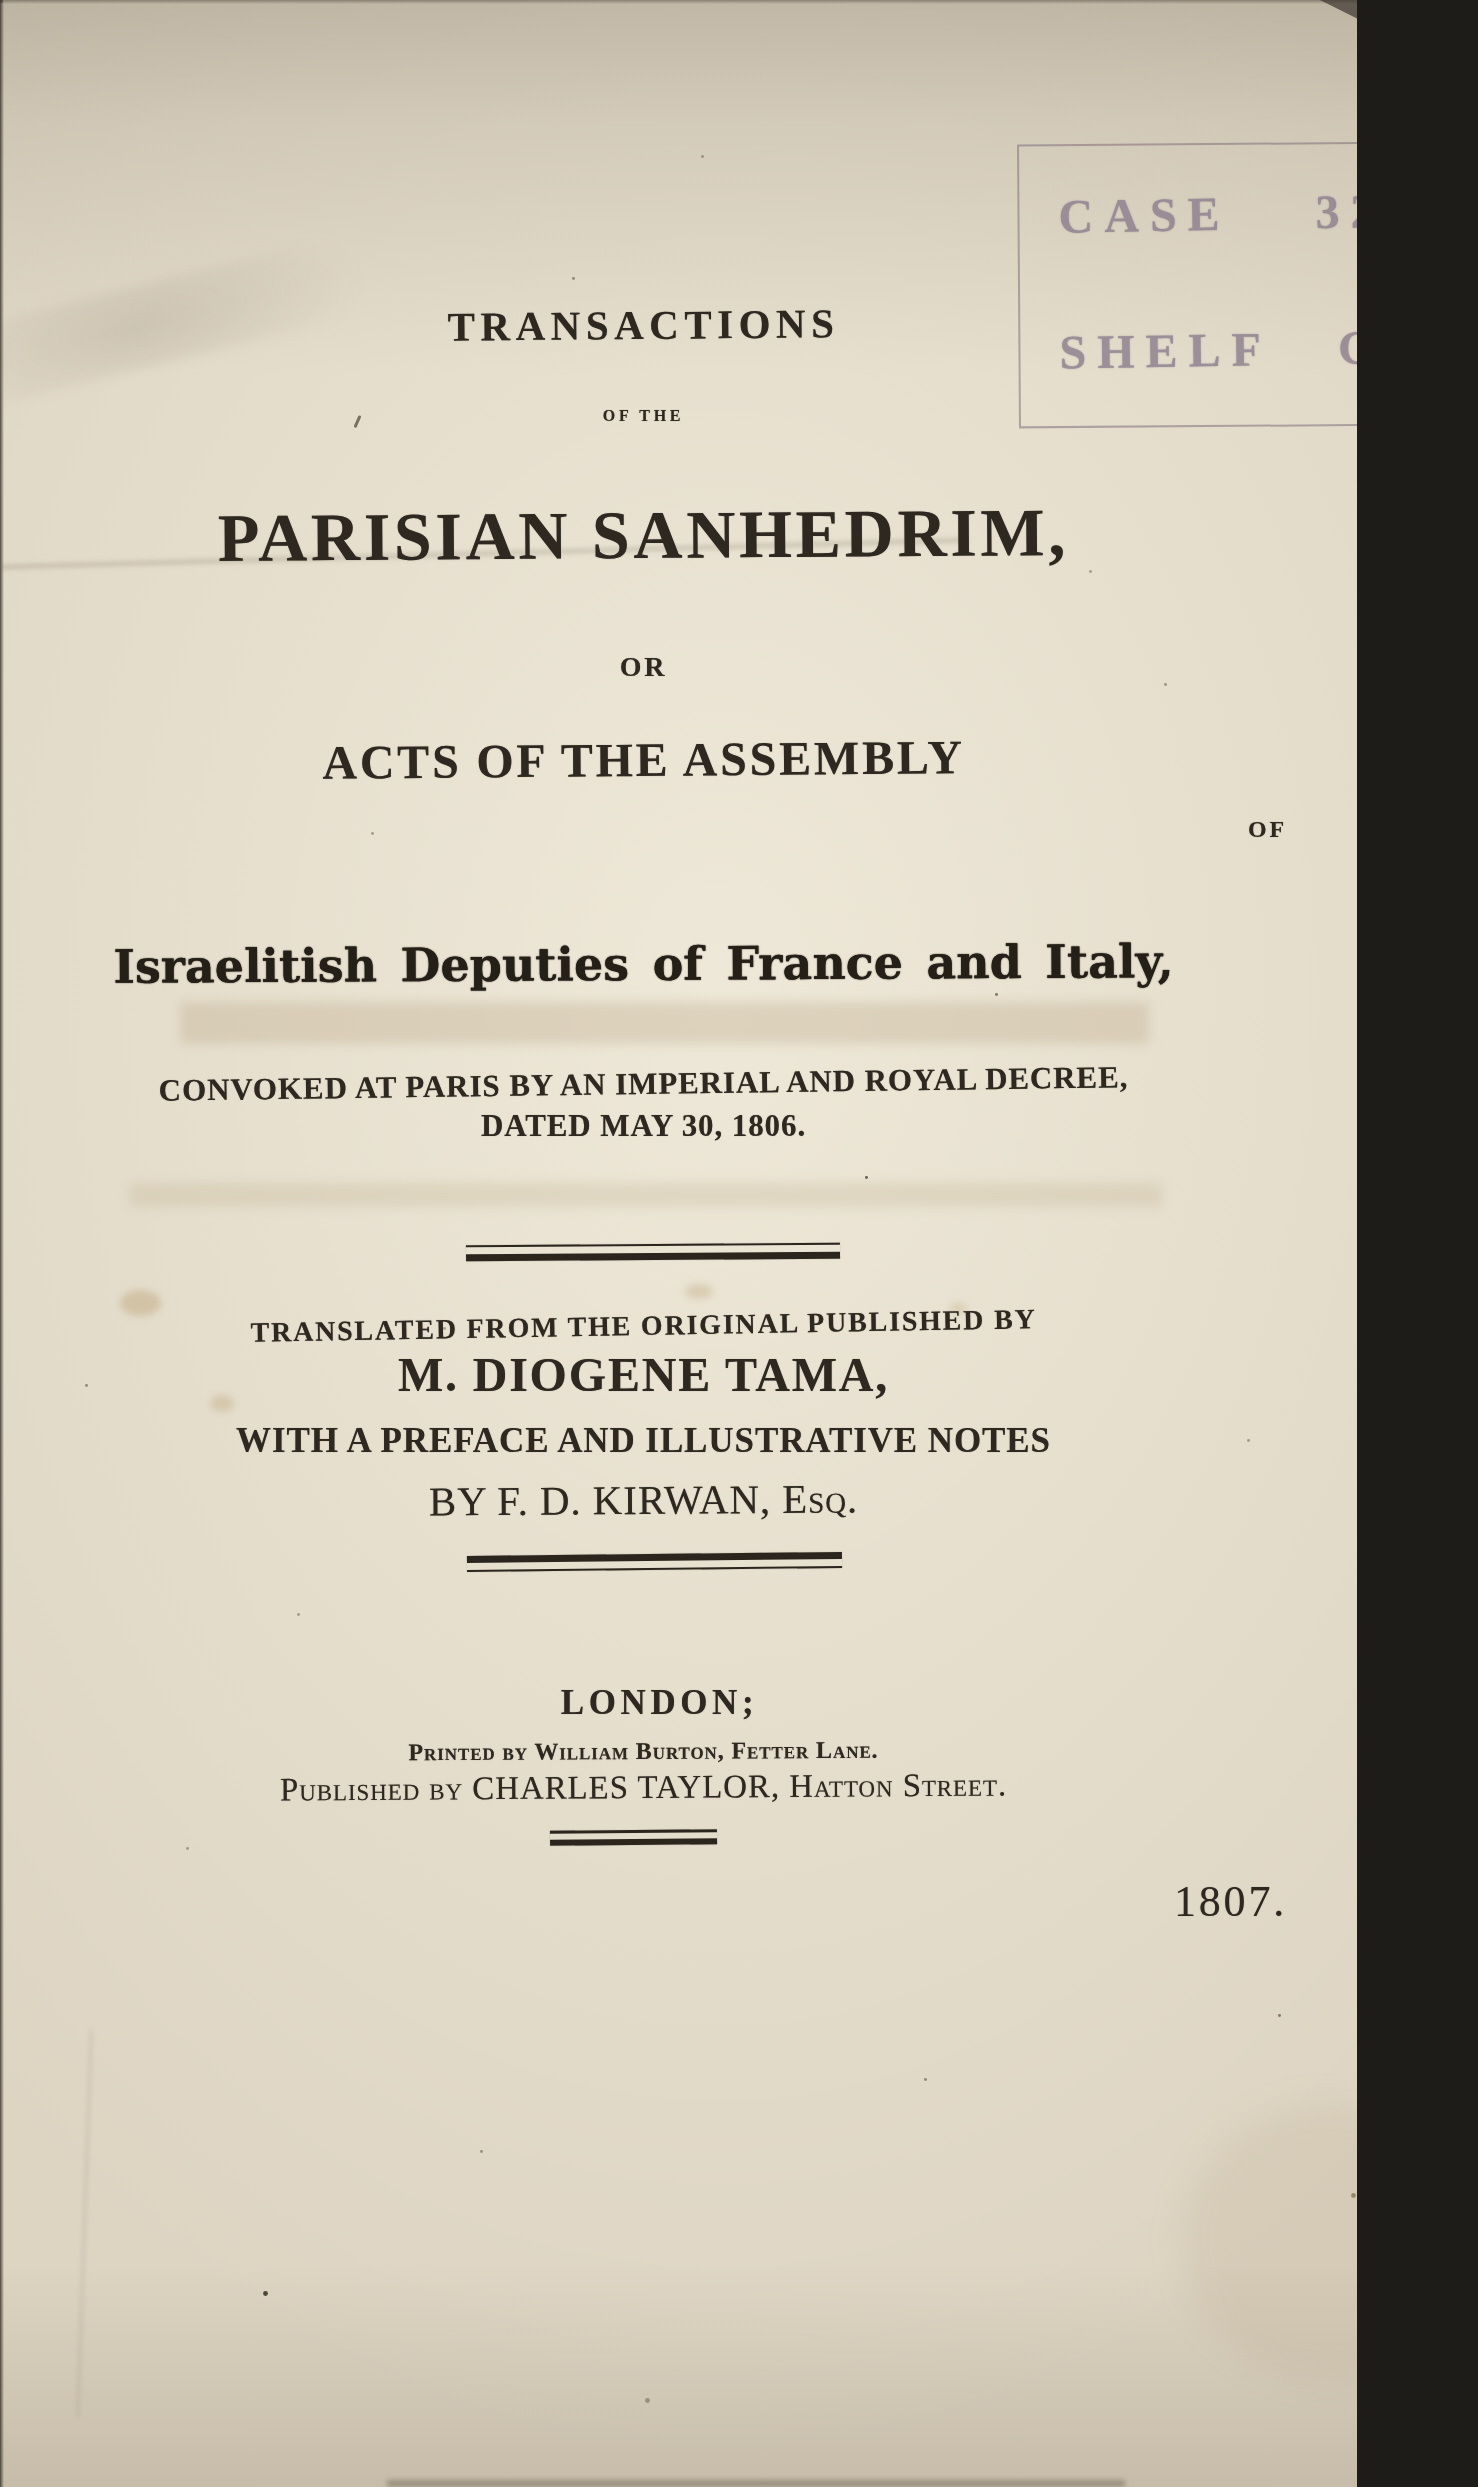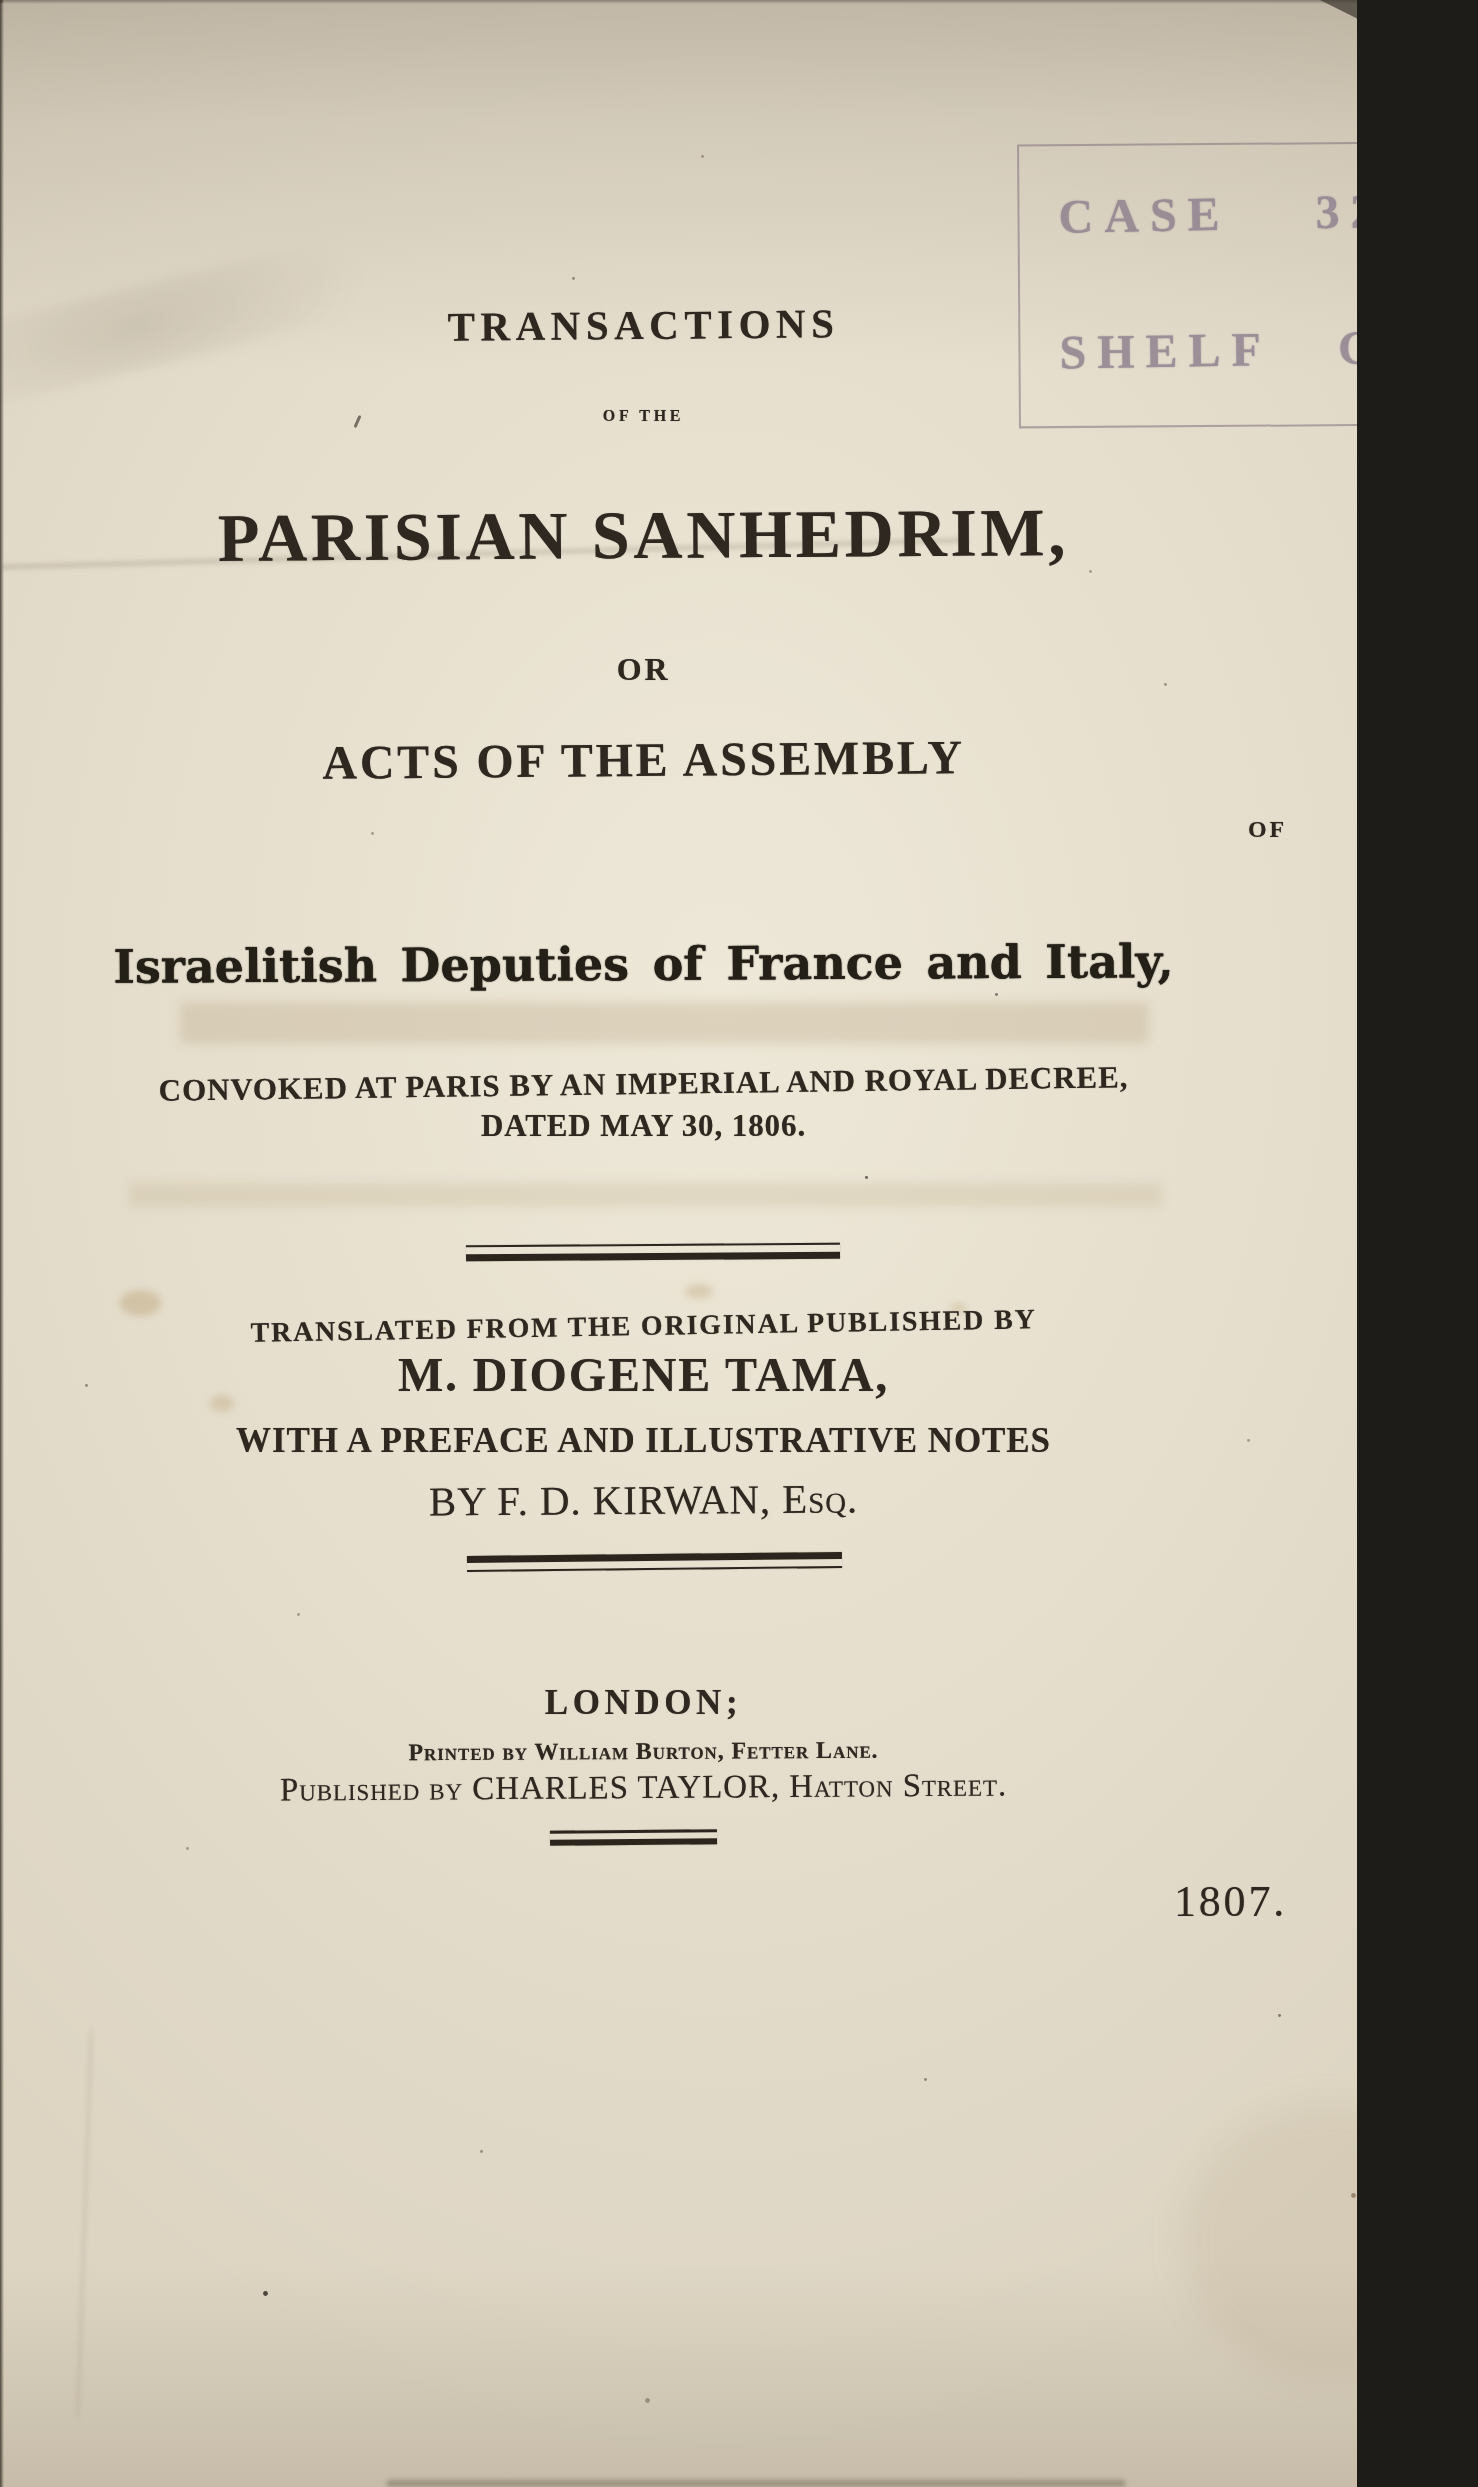--- a/index.html
+++ b/index.html
@@ -18,38 +18,38 @@
   }
   .line{
     position:absolute;left:0;width:1287px;text-align:center;
     white-space:nowrap;
     text-shadow:0 0 0.9px rgba(44,36,26,0.5);
   }
   
   .t-transactions{top:301px;font-size:41px;font-weight:bold;letter-spacing:5.5px;transform:rotate(-0.5deg);}
   .t-ofthe      {top:407px;font-size:16px;font-weight:bold;letter-spacing:3.7px;}
   .t-main       {top:496px;font-size:68px;font-weight:bold;letter-spacing:3.7px;transform:rotate(-0.4deg);}
-  .t-or         {top:651px;font-size:32px;font-weight:bold;letter-spacing:2.8px;}
+  .t-or         {top:651px;font-size:28px;font-weight:bold;letter-spacing:2.8px;}
   .t-acts       {top:732px;font-size:48px;font-weight:bold;letter-spacing:2.8px;transform:rotate(-0.5deg);}
   .t-of         {top:816px;font-size:24px;font-weight:bold;letter-spacing:2.8px;text-align:right;}
   .t-gothic{
     top:937px;font-size:46px;font-weight:bold;letter-spacing:0px;word-spacing:7.4px;
     font-family:"DejaVu Serif","Liberation Serif",serif;
     color:#241f17;text-shadow:0 0 0.9px #241f17,0 0 1.8px rgba(36,31,23,0.45);
     transform:rotate(-0.3deg);
   }
   .t-conv1{top:1066px;font-size:31px;font-weight:bold;letter-spacing:0.9px;transform:rotate(-0.8deg);}
   .t-conv2{top:1108px;font-size:31px;font-weight:bold;letter-spacing:0.9px;}
   
   .tr-line1 {top:1310px;font-size:28px;font-weight:bold;letter-spacing:1.8px;transform:rotate(-1deg);}
   .tr-author{top:1347px;font-size:48px;font-weight:bold;letter-spacing:1.8px;}
   .tr-line3 {top:1421px;font-size:35px;font-weight:bold;letter-spacing:0.9px;}
   .tr-kirwan{top:1476px;font-size:41px;letter-spacing:0.9px;font-variant:small-caps;transform:rotate(-0.4deg);}
   
-  .im-city     {top:1683px;font-size:35px;font-weight:bold;letter-spacing:4.6px;}
+  .im-city     {top:1683px;font-size:35px;font-weight:bold;letter-spacing:4.6px;padding-left:16px;}
   .im-printer  {top:1738px;font-size:24px;font-weight:bold;letter-spacing:0.9px;font-variant:small-caps;transform:rotate(-0.3deg);}
   .im-publisher{top:1769px;font-size:33px;letter-spacing:0.9px;font-variant:small-caps;transform:rotate(-0.4deg);}
   .im-year     {top:1876px;font-size:44px;font-weight:normal;letter-spacing:2.8px;text-align:right;}
   
   .rule{position:absolute;border-color:#2b251d;border-style:solid;border-left:none;border-right:none;
         box-shadow:0 0 0.9px rgba(43,37,29,0.6);}
   .rule1{left:466px;top:1244px;width:374px;height:7.4px;border-top-width:2.8px;border-bottom-width:7.4px;transform:rotate(-0.4deg);}
   .rule2{left:467px;top:1554px;width:375px;height:7.4px;border-top-width:7.4px;border-bottom-width:2.8px;transform:rotate(-0.6deg);}
   .rule3{left:550px;top:1830px;width:167px;height:5.5px;border-top-width:3.7px;border-bottom-width:6.5px;transform:rotate(-0.5deg);}
   

